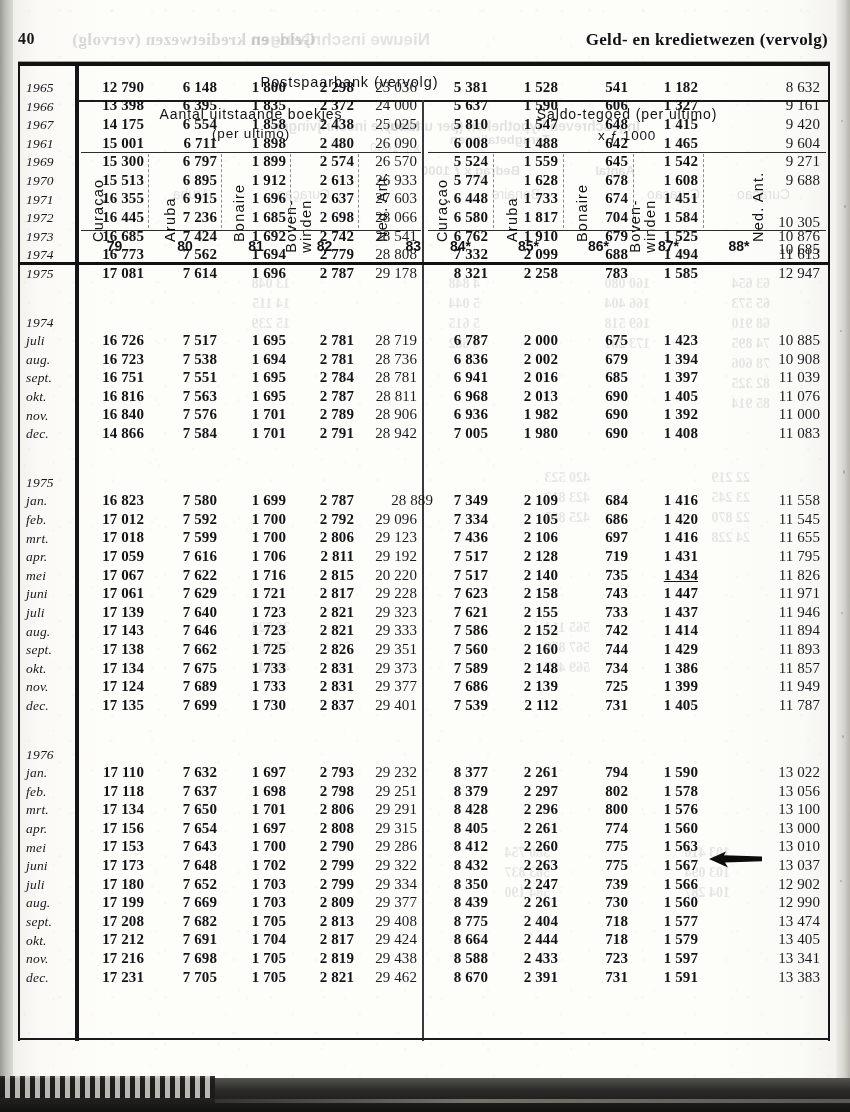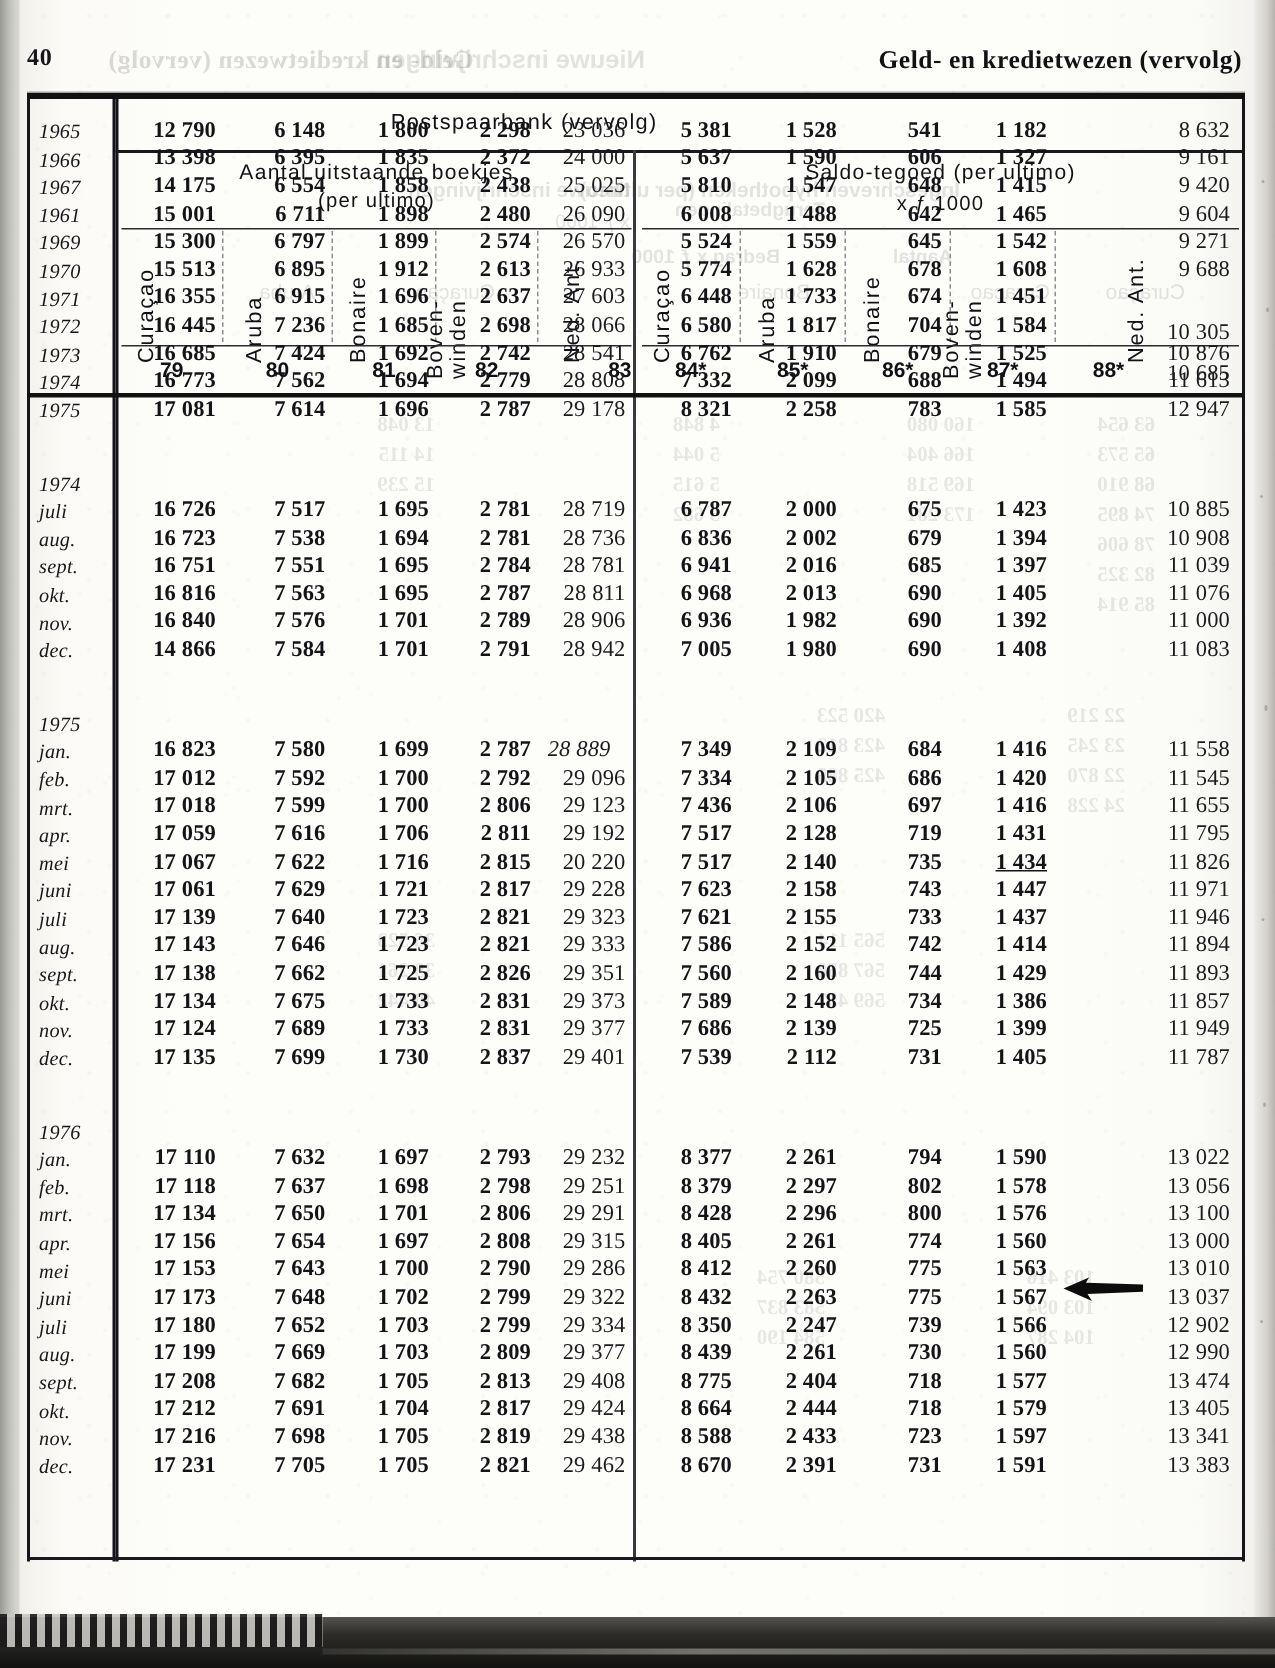--- a/index.html
+++ b/index.html
@@ -496,21 +496,21 @@
         <div class="cell" style="left: 424px; width: 116px; top: 359px;">1 980</div>
         <div class="cell" style="left: 494px; width: 116px; top: 359px;">690</div>
         <div class="cell" style="left: 564px; width: 116px; top: 359px;">1 408</div>
         <div class="cell light" style="left: 686px; width: 116px; top: 359px;">11 083</div>
         <div class="rowlabel" style="left: 8px; top: 408.8px;">1975</div>
         <div class="rowlabel" style="left: 8px; top: 427.4px;">jan.</div>
         <div class="cell" style="left: 10px; width: 116px; top: 426.2px;">16 823</div>
         <div class="cell" style="left: 83px; width: 116px; top: 426.2px;">7 580</div>
         <div class="cell" style="left: 152px; width: 116px; top: 426.2px;">1 699</div>
         <div class="cell" style="left: 220px; width: 116px; top: 426.2px;">2 787</div>
-        <div class="cell light" style="left: 273px; width: 116px; top: 426.2px; font-style: italic;">28 889</div>
+        <div class="cell light" style="left: 299px; width: 116px; top: 426.2px;">28 889</div>
         <div class="cell" style="left: 354px; width: 116px; top: 426.2px;">7 349</div>
         <div class="cell" style="left: 424px; width: 116px; top: 426.2px;">2 109</div>
         <div class="cell" style="left: 494px; width: 116px; top: 426.2px;">684</div>
         <div class="cell" style="left: 564px; width: 116px; top: 426.2px;">1 416</div>
         <div class="cell light" style="left: 686px; width: 116px; top: 426.2px;">11 558</div>
         <div class="rowlabel" style="left: 8px; top: 446px;">feb.</div>
         <div class="cell" style="left: 10px; width: 116px; top: 444.8px;">17 012</div>
         <div class="cell" style="left: 83px; width: 116px; top: 444.8px;">7 592</div>
         <div class="cell" style="left: 152px; width: 116px; top: 444.8px;">1 700</div>
         <div class="cell" style="left: 220px; width: 116px; top: 444.8px;">2 792</div>

